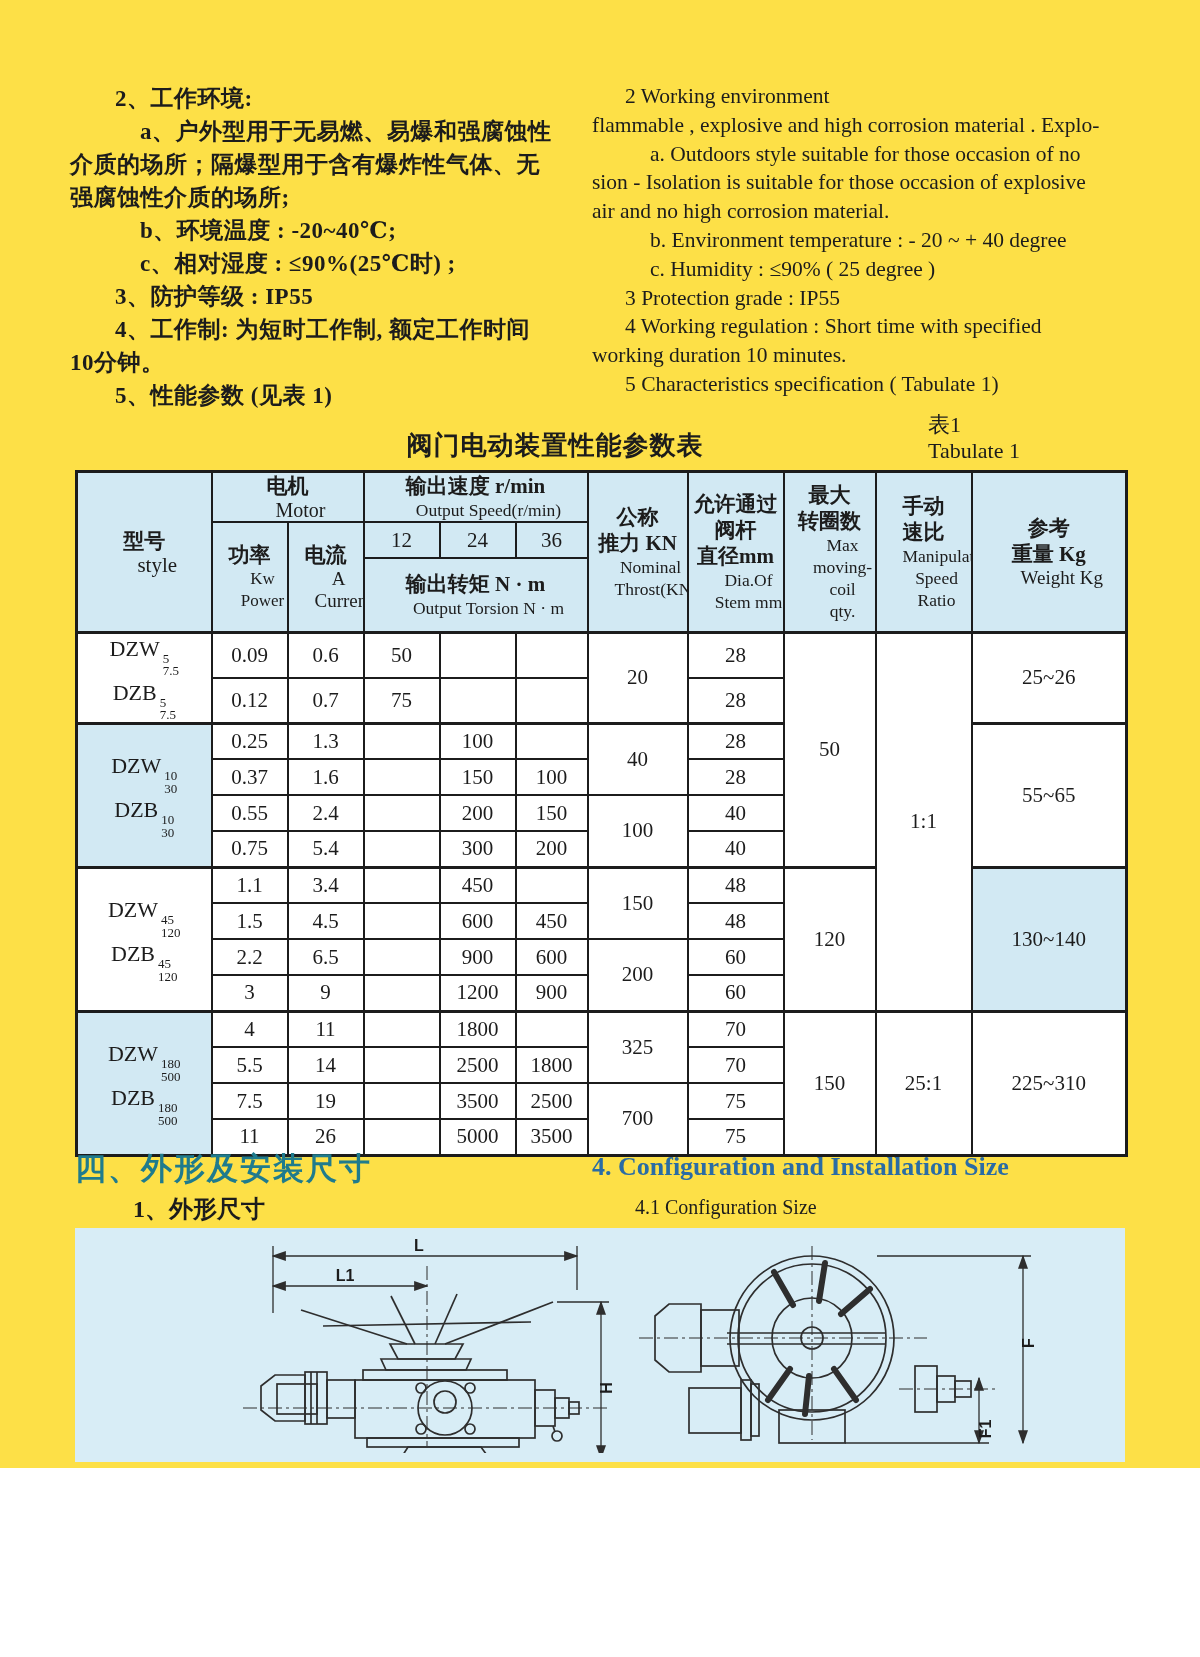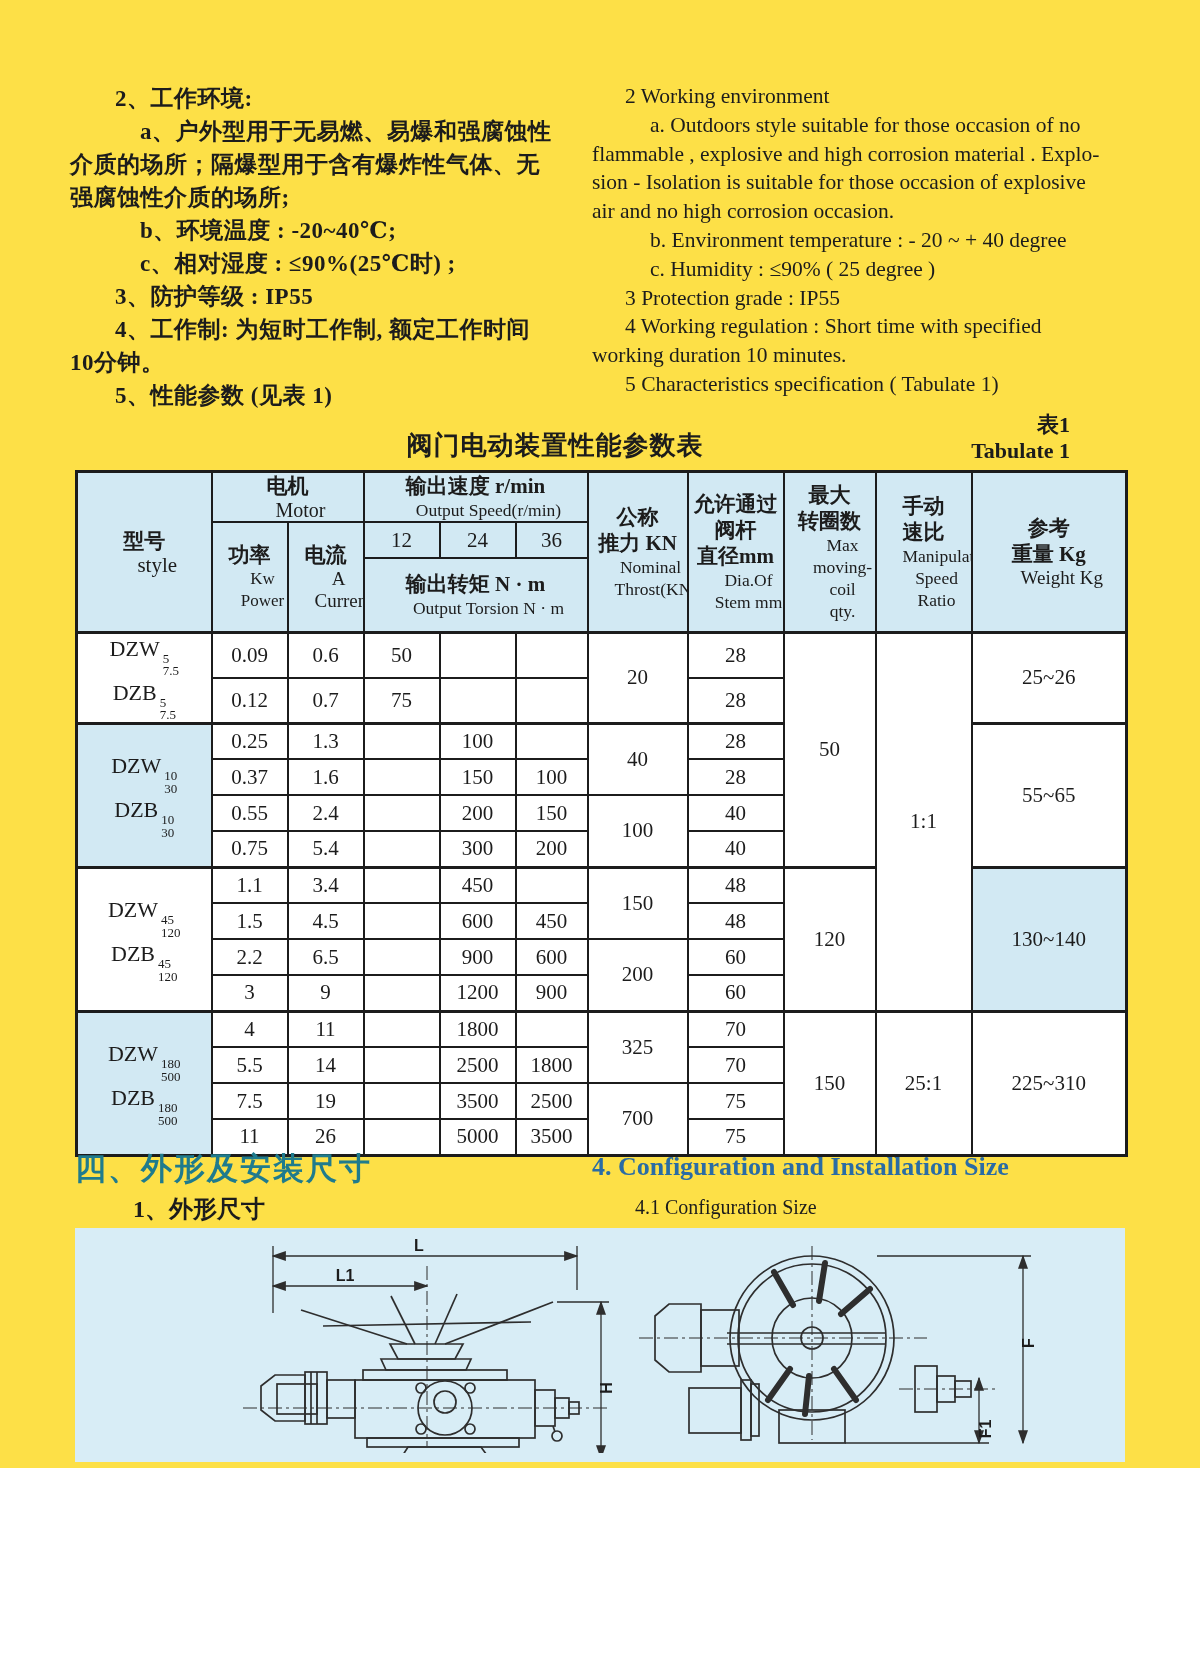--- a/index.html
+++ b/index.html
@@ -14,22 +14,22 @@
   #intro-right{left:592px;width:545px;}
   #intro-right .ln{font-size:21.5px;line-height:28.8px;}
   .ind0{padding-left:0;}
   #intro-left .ind1{padding-left:45px;}
   #intro-left .ind2{padding-left:70px;}
   #intro-right .ind1{padding-left:33px;}
   #intro-right .ind2{padding-left:58px;}
   
   #tbl-title{position:absolute;left:75px;top:428px;width:960px;text-align:center;
     font-size:26px;font-weight:700;letter-spacing:1px;}
-  #tbl-tag{position:absolute;left:928px;top:412px;width:142px;text-align:right;
-    font-size:22px;line-height:26px;font-weight:bold;}
+  #tbl-tag{position:absolute;left:928px;top:412px;width:142px;text-align:left;
+    font-size:22px;line-height:26px;}
   
   #spec-table{position:absolute;left:75px;top:470px;border-collapse:collapse;
     table-layout:fixed;width:1050px;}
   #spec-table td{border:2px solid #1c1c1c;text-align:center;vertical-align:middle;
     padding:0;font-size:21px;background:#ffffff;overflow:hidden;}
   #spec-table{border:3px solid #1c1c1c;}
   #spec-table thead td{background:#d2e9f3;}
   #spec-table tr.sep td{border-top:3px solid #1c1c1c;}
   #spec-table tbody tr{height:36px;}
   tr.grp-b td{background:#d2e9f3;}
@@ -75,24 +75,24 @@
     <div class="ln ind0">强腐蚀性介质的场所;</div>
     <div class="ln ind2">b、环境温度 : -20~40℃;</div>
     <div class="ln ind2">c、相对湿度 : ≤90%(25℃时) ;</div>
     <div class="ln ind1">3、防护等级 : IP55</div>
     <div class="ln ind1">4、工作制: 为短时工作制, 额定工作时间</div>
     <div class="ln ind0">10分钟。</div>
     <div class="ln ind1">5、性能参数 (见表 1)</div>
   </div>
   <div id="intro-right" class="intro-col">
     <div class="ln ind1">2 Working environment</div>
+    <div class="ln ind0">flammable , explosive and high corrosion material . Explo-</div>
     <div class="ln ind2">a. Outdoors style suitable for those occasion of no</div>
-    <div class="ln ind0">flammable , explosive and high corrosion material . Explo-</div>
     <div class="ln ind0">sion - Isolation is suitable for those occasion of explosive</div>
-    <div class="ln ind0">air and no high corrosion occasion.</div>
+    <div class="ln ind0">air and no high corrosion material.</div>
     <div class="ln ind2">b. Environment temperature : - 20 ~ + 40 degree</div>
     <div class="ln ind2">c. Humidity : ≤90% ( 25 degree )</div>
     <div class="ln ind1">3 Protection grade : IP55</div>
     <div class="ln ind1">4 Working regulation : Short time with specified</div>
     <div class="ln ind0">working duration 10 minutes.</div>
     <div class="ln ind1">5 Characteristics specification ( Tabulate 1)</div>
   </div>
 
   <div id="tbl-title">阀门电动装置性能参数表</div>
   <div id="tbl-tag">

